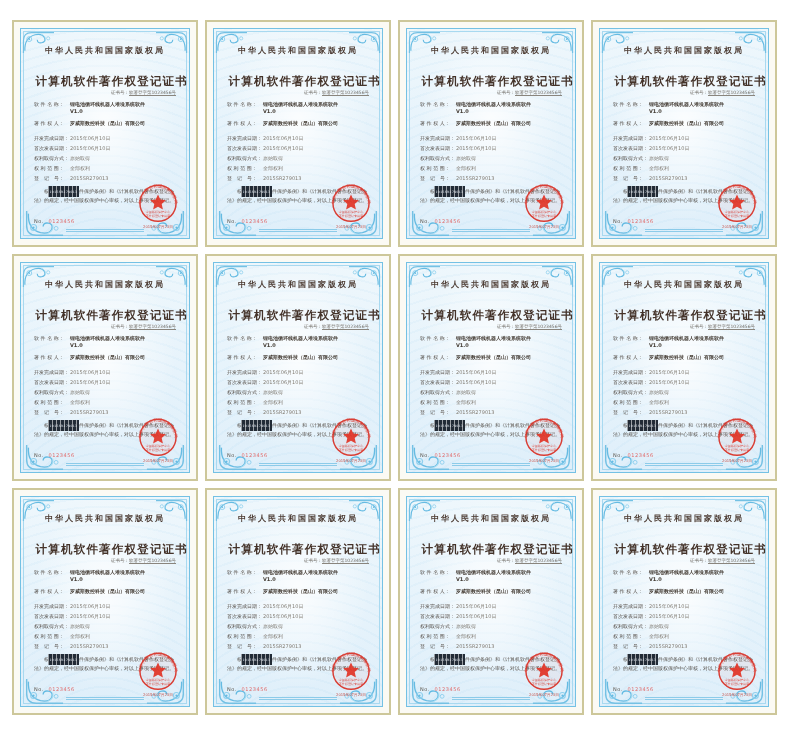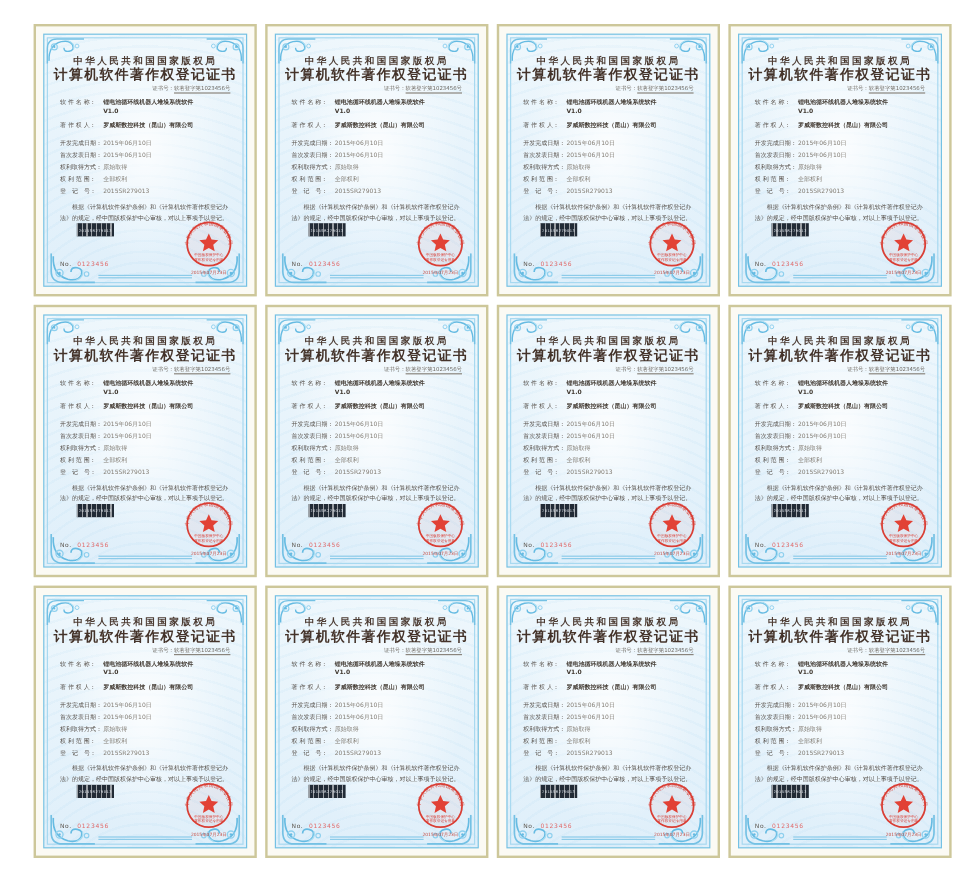--- a/index.html
+++ b/index.html
@@ -1,21 +1,21 @@
 <!DOCTYPE html>
 <html><head>
 <meta charset="utf-8">
 <style>
   * { margin:0; padding:0; box-sizing:border-box; }
   html,body { width:800px; height:740px; background:#ffffff; overflow:hidden;
               font-family:"DejaVu Sans", sans-serif; }
 
   .page { position:relative; width:800px; height:740px; background:#ffffff; }
 
-  .grid { position:absolute; left:28px; top:20px;
+  .grid { position:absolute; left:12px; top:20px;
           display:grid;
           grid-template-columns:repeat(4,186px);
           grid-template-rows:repeat(3,227px);
           column-gap:7px; row-gap:7px; }
 
   
   .cert { position:relative; width:186px; height:227px;
           background:#fbfaf4; border:2px solid #cdc79a; overflow:hidden; }
 
   .blue-frame { position:absolute; inset:6px; border:1px solid #74c1e4;
@@ -37,21 +37,21 @@
           border-top:1px solid #8ccbe9; border-bottom:1px solid #8ccbe9; }
 
   .content { position:absolute; inset:8px; padding-top:16px; text-align:center;
              color:#4b4038; }
 
   .authority { font-family:"Liberation Serif","DejaVu Serif",serif;
                font-size:8px; line-height:9px; font-weight:bold;
                letter-spacing:2px; color:#4b3a31; }
   .cert-title { font-family:"Liberation Serif","DejaVu Serif",serif;
                font-size:11.5px; line-height:13px; font-weight:bold;
-               letter-spacing:1.2px; color:#44332a; margin-top:2px; }
+               letter-spacing:1.2px; color:#44332a; margin-top:20px;text-align:right; }
 
   .certno { margin:2px 12px 0; text-align:right; font-size:4.5px; line-height:6px; color:#6f6a63; }
   .certno .num { border-bottom:0.5px solid #8a857d; }
 
   .fields { margin:5px 12px 0; text-align:left; }
   .frow { display:flex; font-size:5px; line-height:6.5px; }
   .flabel { flex:0 0 36px; white-space:nowrap; color:#57504a; }
   .fval  { color:#837d74; }
   .fval.strong { color:#433b33; font-weight:bold; }
   .fval2 { margin-left:36px; font-size:5px; line-height:6px; color:#433b33; font-weight:bold; text-align:left; }

